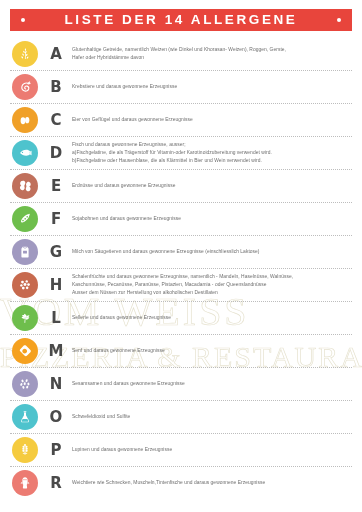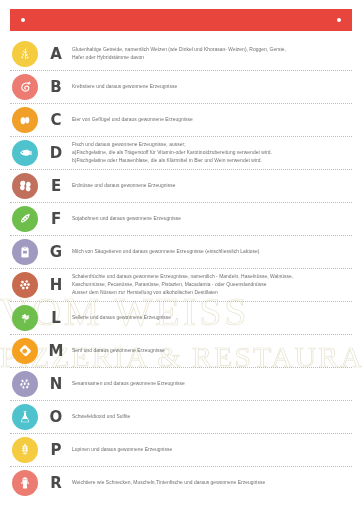--- a/index.html
+++ b/index.html
@@ -119,20 +119,21 @@
 
 <div id="page">
 
   <div class="watermark">
     <div class="wm-line wm-1">VOM WEISS</div>
     <div class="wm-line wm-2">PIZZERIA &amp; RESTAURANT</div>
   </div>
 
   <div class="header-bar">
     <span class="header-dot left"></span>
+    <span class="header-title">LISTE DER 14 ALLERGENE</span>
     <span class="header-dot right"></span>
   </div>
 
   <div class="list">
       <div class="row">
         <div class="icon-cell">
           <div class="icon-circle" style="background: rgb(245, 203, 63);">
             <svg width="16" height="16" viewBox="0 0 24 24">
               <g fill="#fff">
                 <path d="M12.6 3.2c1.3 1.2 1.3 3 .2 4.3-1.3-1.2-1.4-3-.2-4.3z"></path>

